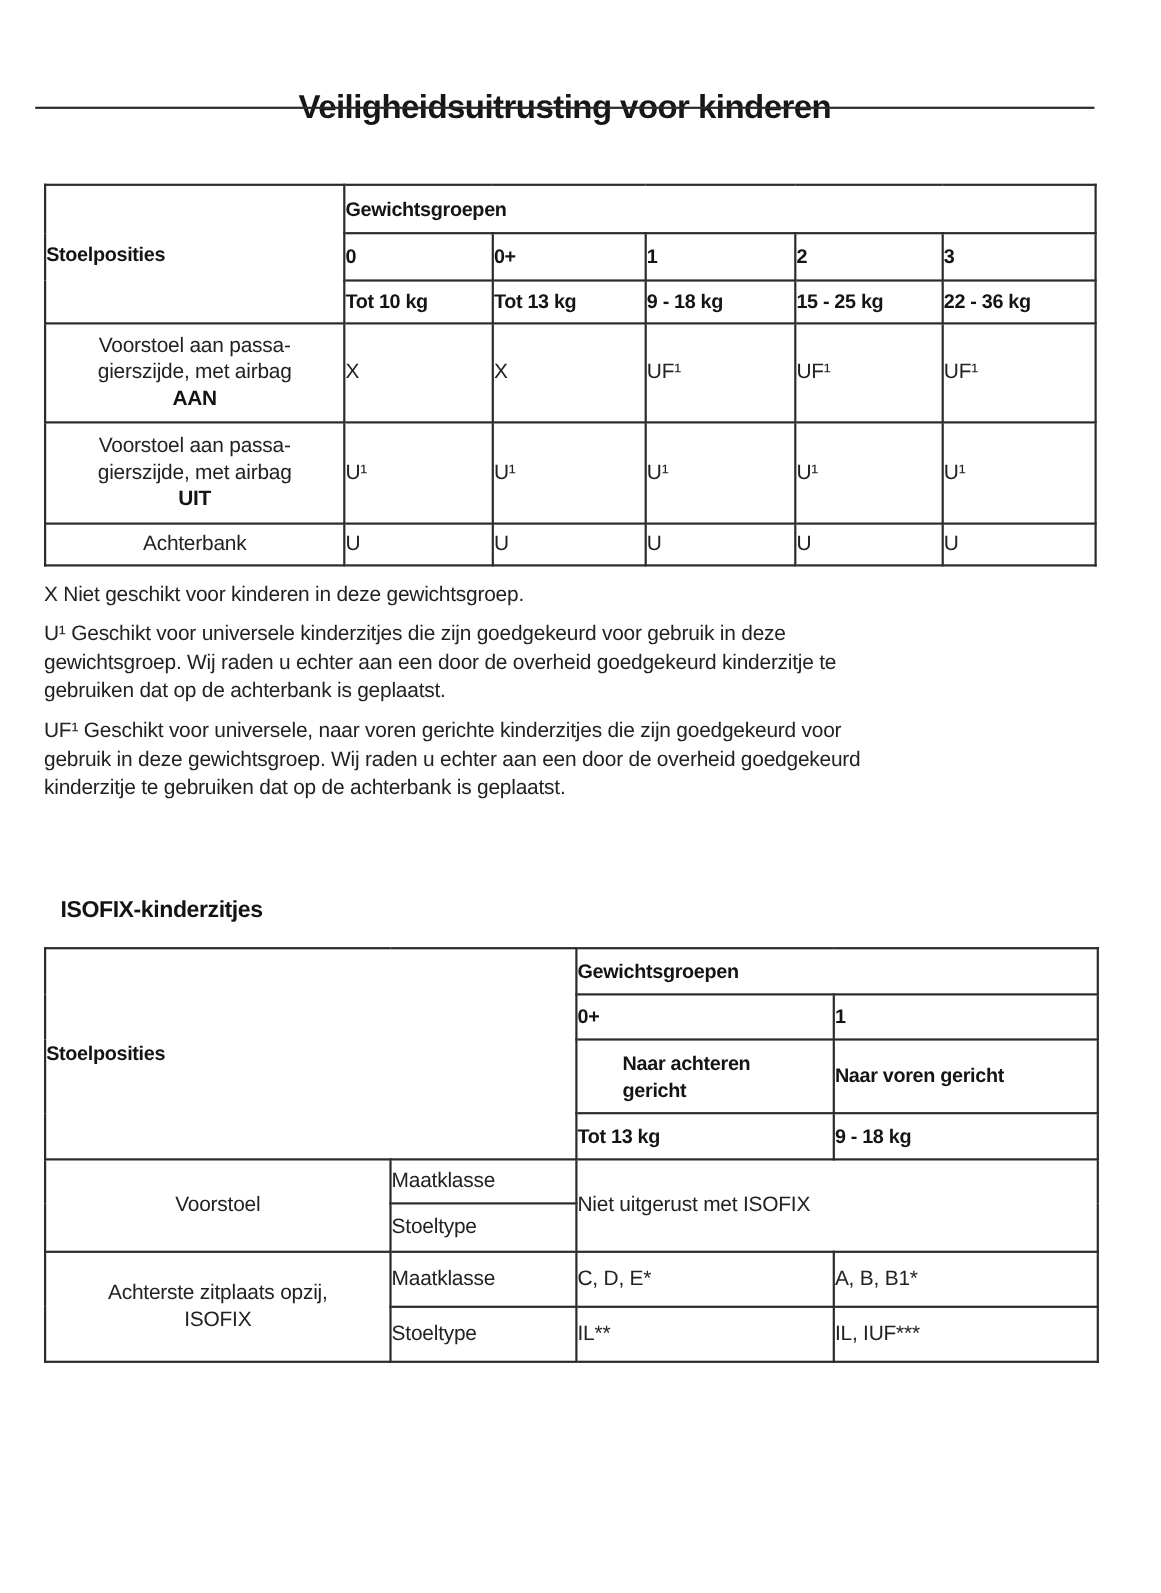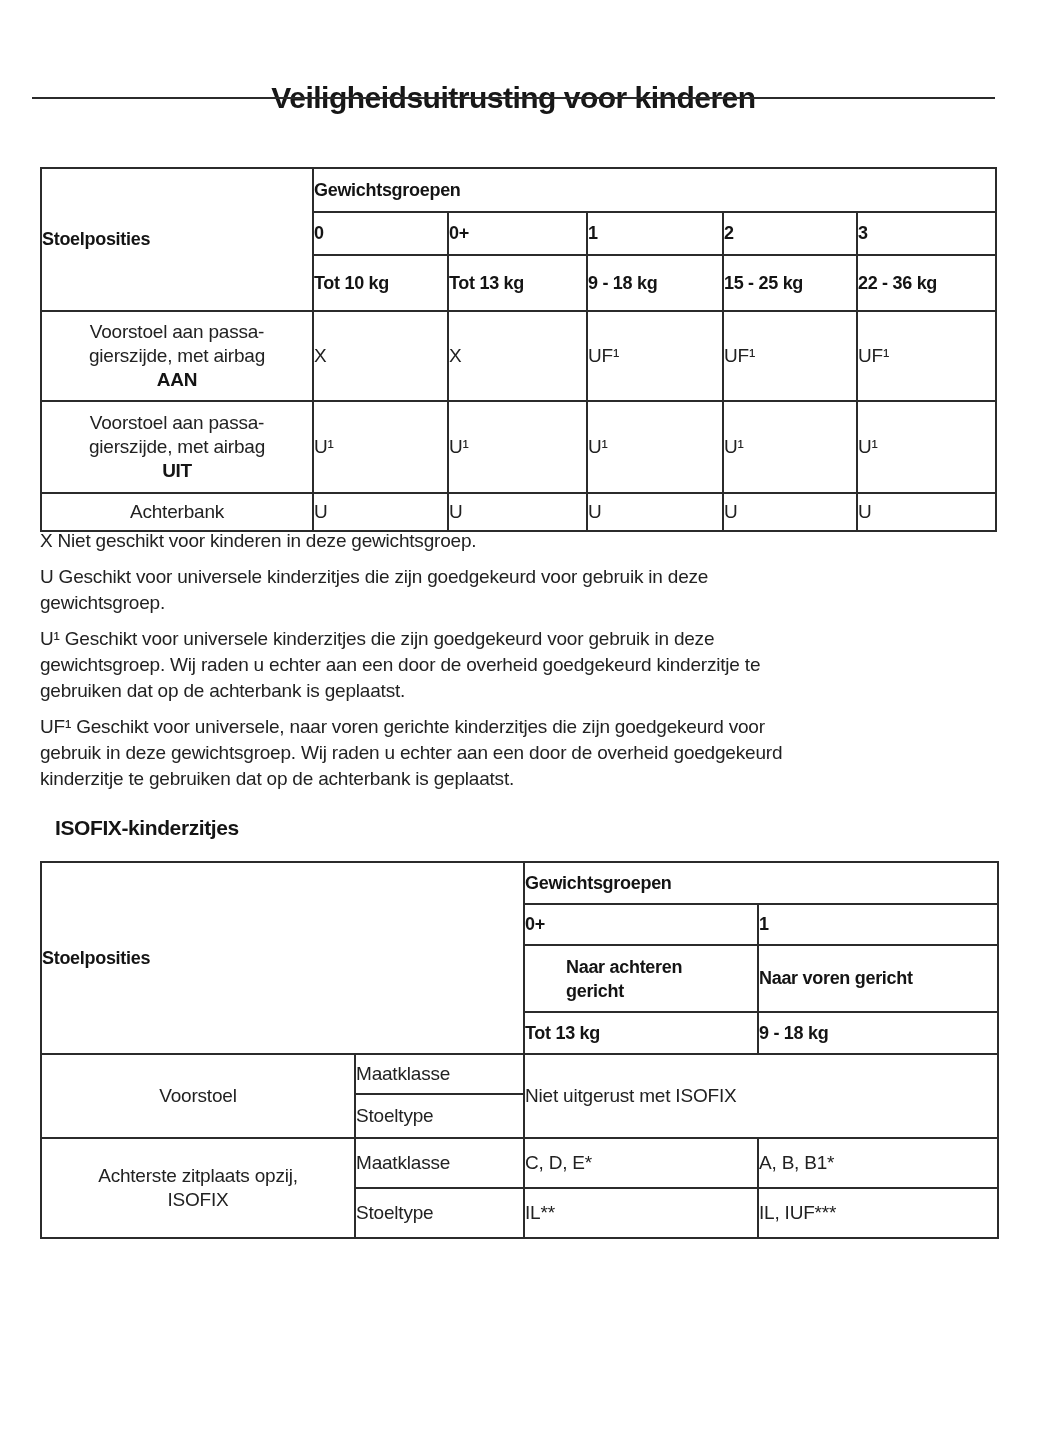--- a/index.html
+++ b/index.html
@@ -106,21 +106,21 @@
       <td rowspan="3" class="hdr">Stoelposities</td>
       <td colspan="5" class="hdr">Gewichtsgroepen</td>
     </tr>
     <tr style="height:43px">
       <td class="hdr">0</td>
       <td class="hdr">0+</td>
       <td class="hdr">1</td>
       <td class="hdr">2</td>
       <td class="hdr">3</td>
     </tr>
-    <tr style="height:56px">
+    <tr style="height:39px">
       <td class="hdr">Tot 10 kg</td>
       <td class="hdr">Tot 13 kg</td>
       <td class="hdr">9 - 18 kg</td>
       <td class="hdr">15 - 25 kg</td>
       <td class="hdr">22 - 36 kg</td>
     </tr>
     <tr style="height:90px">
       <td class="cell-left">
         <span>Voorstoel aan passa-</span><br>
         <span>gierszijde, met airbag</span><br>
@@ -150,22 +150,20 @@
       <td>U</td>
       <td>U</td>
       <td>U</td>
       <td>U</td>
     </tr>
   </tbody>
     </table>
 
   <div class="notes">
     <p>X Niet geschikt voor kinderen in deze gewichtsgroep.</p>
-    <p>U Geschikt voor universele kinderzitjes die zijn goedgekeurd voor gebruik in deze
-gewichtsgroep.</p>
     <p>U¹ Geschikt voor universele kinderzitjes die zijn goedgekeurd voor gebruik in deze
 gewichtsgroep. Wij raden u echter aan een door de overheid goedgekeurd kinderzitje te
 gebruiken dat op de achterbank is geplaatst.</p>
     <p>UF¹ Geschikt voor universele, naar voren gerichte kinderzitjes die zijn goedgekeurd voor
 gebruik in deze gewichtsgroep. Wij raden u echter aan een door de overheid goedgekeurd
 kinderzitje te gebruiken dat op de achterbank is geplaatst.</p>
   </div>
 
   <div class="isofix-heading">ISOFIX-kinderzitjes</div>
 

